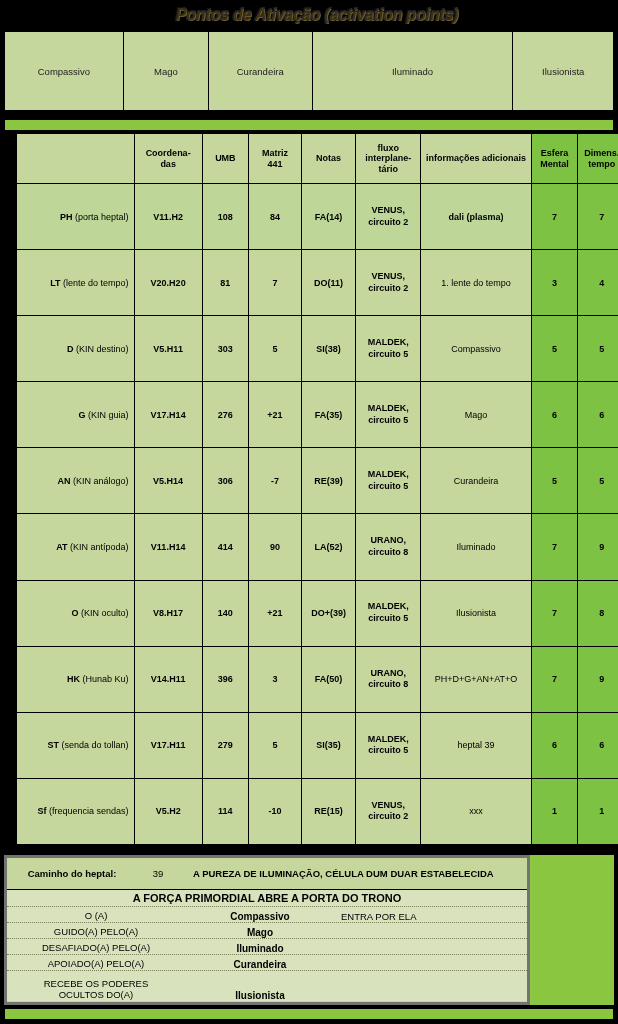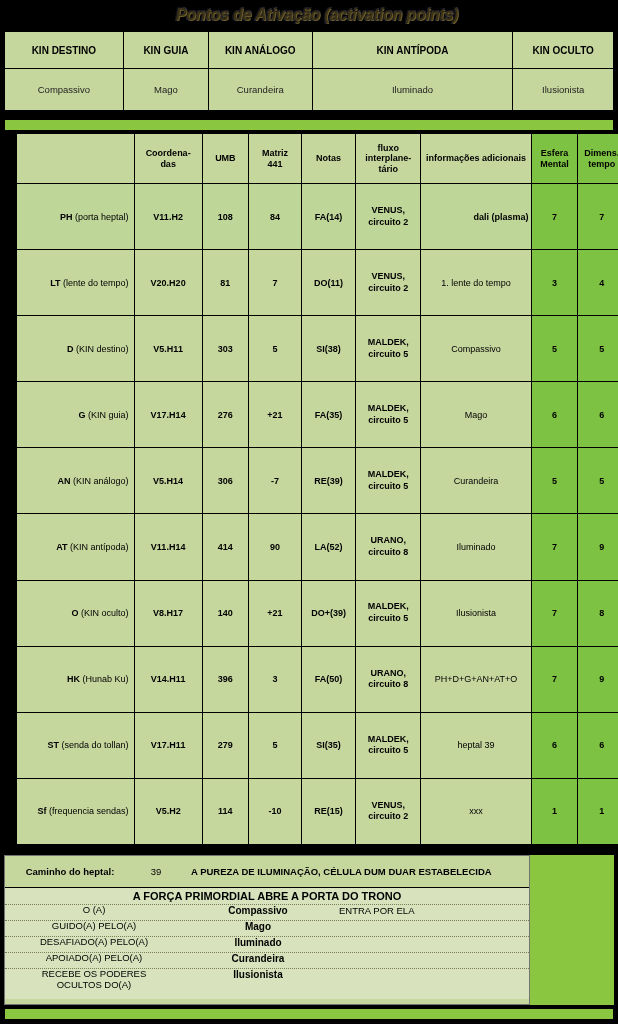--- a/index.html
+++ b/index.html
@@ -137,39 +137,39 @@
     padding-right: 5px;
     font-size: 9.5px;
   }
   td.lbl b { font-weight: bold; }
   td.lbl span { font-weight: normal; }
   td.code { font-weight: bold; font-size: 9.5px; margin-left: 16px; }
   td.num { font-weight: bold; font-size: 9.5px; }
   td.note { font-weight: bold; font-size: 9.5px; }
   td.flux { font-weight: bold; font-size: 9px; line-height: 1.3; }
   td.info { font-size: 7.5px; font-weight: normal; }
-  .row-ph td.info { font-size: 9px; font-weight: bold; text-align: right; }
+  .row-ph td.info { font-size: 9px; font-weight: bold; }
   td.esf, td.dim {
     background: #7dc242 !important;
     font-weight: bold;
     font-size: 9.5px;
   }
   #main-block thead td.esf, #main-block thead td.dim {
     background: #7dc242 !important;
     font-size: 9px;
   }
 
   
   #bottom-block {
     position: absolute;
     left: 4px;
     top: 855px;
     width: 526px;
     height: 150px;
-    border: 1px solid #737373;
+    border: 3px solid #737373;
     background: #c6d79e;
     box-sizing: border-box;
   }
   #caminho-row {
     height: 32px;
     display: flex;
     align-items: center;
     background: #c6d79e;
     border-bottom: 1px solid #000000;
     box-sizing: border-box;
@@ -199,21 +199,21 @@
     line-height: 17px;
     text-align: center;
     font-size: 11px;
     font-weight: bold;
     background: #d8e3bd;
     border-bottom: 1px dotted #7d7d5a;
     box-sizing: border-box;
   }
   .role-row {
     display: flex;
-    align-items: flex-start;
+    align-items: flex-end;
     background: #d8e3bd;
     border-bottom: 1px dotted #7d7d5a;
     box-sizing: border-box;
     height: 16px;
   }
   .role-row.tall { height: 30px; }
   .role-row:last-child { border-bottom: none; }
   .role-key {
     width: 178px;
     text-align: center;
@@ -257,27 +257,20 @@
   <div id="top-block">
     <table class="tbl">
       <colgroup>
         <col style="width:19.5%">
           <col style="width:14%">
           <col style="width:17%">
           <col style="width:33%">
           <col style="width:16.5%">
       </colgroup>
       <tbody>
-        <tr class="kin-head">
-          <td>KIN DESTINO</td>
-          <td>KIN GUIA</td>
-          <td>KIN ANÁLOGO</td>
-          <td>KIN ANTÍPODA</td>
-          <td>KIN OCULTO</td>
-        </tr>
         <tr class="kin-val">
           <td>Compassivo</td>
           <td>Mago</td>
           <td>Curandeira</td>
           <td>Iluminado</td>
           <td>Ilusionista</td>
         </tr>
       </tbody>
     </table>
   </div>

